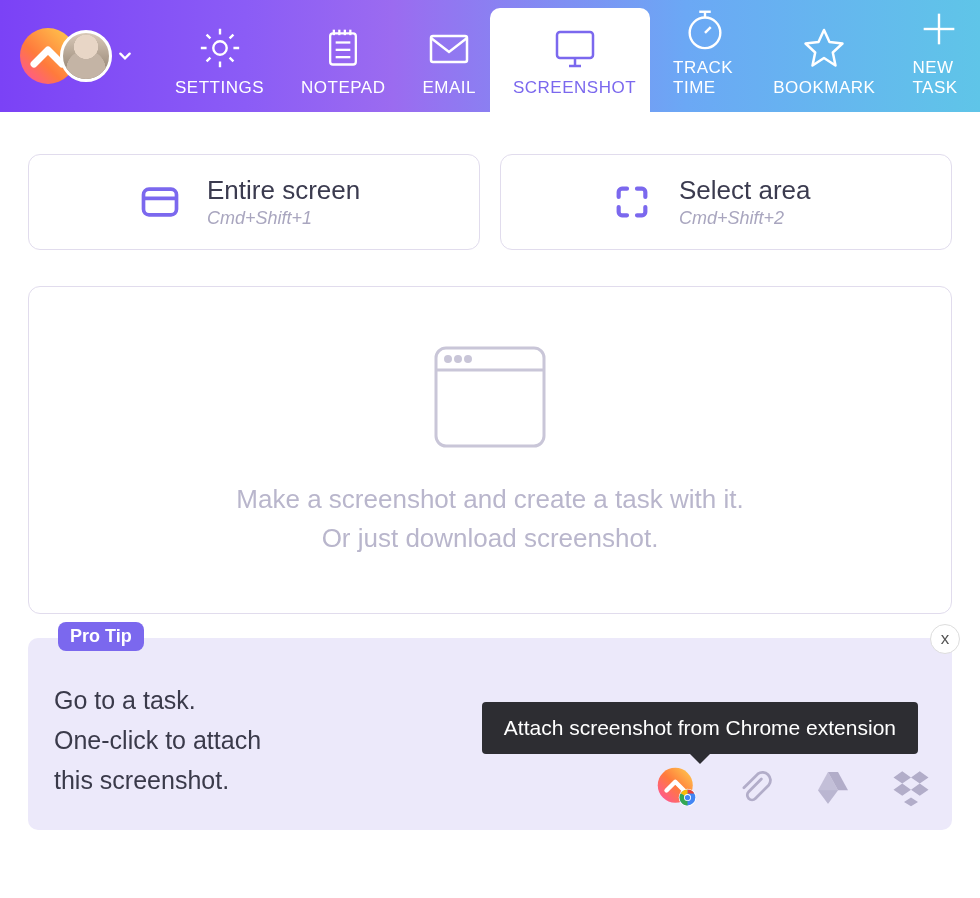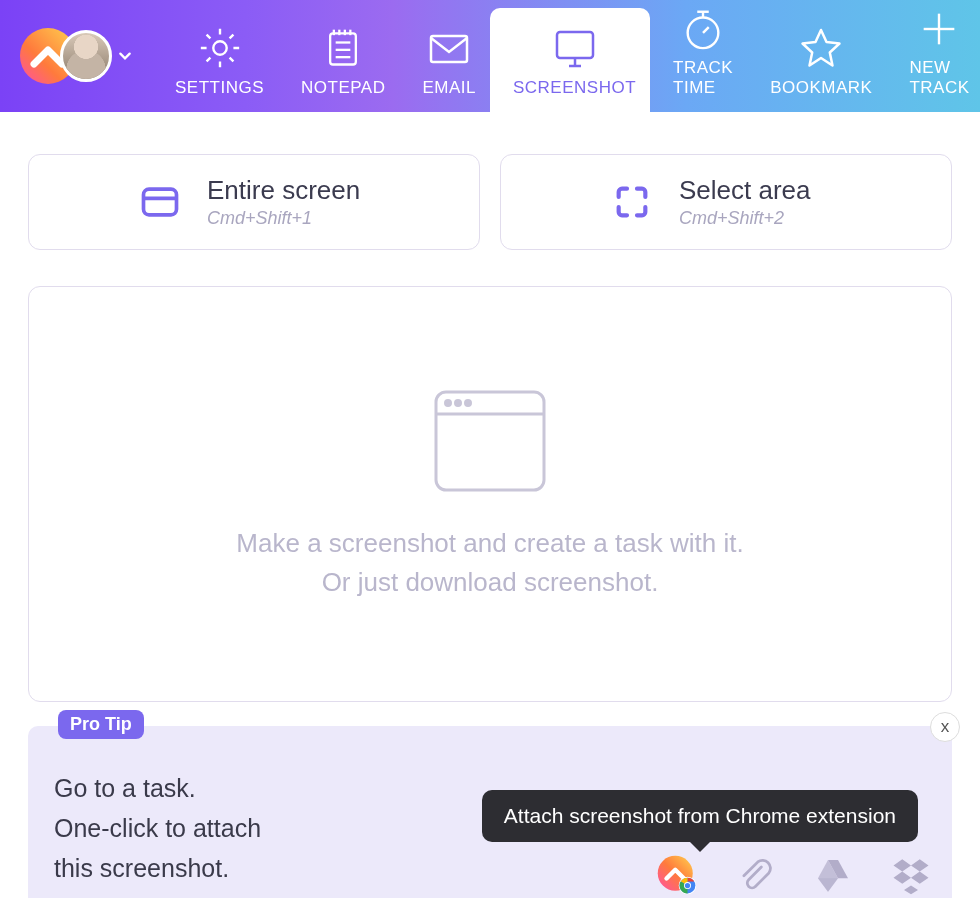--- a/index.html
+++ b/index.html
@@ -96,21 +96,21 @@
   }
   .option-card .opt-text { display:flex;flex-direction:column; }
   .opt-title { font-size: 26px; color:#3b3b4f; font-weight:500;}
   .opt-sub { font-size: 18px; color:#a9a6bf; margin-top:2px;font-style:italic;}
 
   
   .droparea {
     margin: 36px 28px 0 28px;
     border: 1px solid #e1dced;
     border-radius: 12px;
-    height: 416px;
+    height: 328px;
     display:flex;
     flex-direction:column;
     align-items:center;
     justify-content:center;
     color:#b9b6cc;
   }
   .drop-text { font-size:26px; text-align:center; line-height:1.5; margin-top:24px;}
 
   
   .protip {
@@ -153,21 +153,21 @@
     cursor:pointer;
   }
   .tooltip {
     position:absolute;
     right: 34px;
     bottom: 76px;
     background:#2d2d32;
     color:#fff;
     font-size:21px;
     padding:14px 22px;
-    border-radius:10px;
+    border-radius:4px;
     white-space:nowrap;
   }
   .tooltip::after{
     content:"";position:absolute;left:50%;bottom:-10px;transform:translateX(-50%);
     border:10px solid transparent;border-top-color:#2d2d32;border-bottom:none;
   }
 </style>
 </head>
 <body>
 
@@ -262,21 +262,21 @@
     <div class="nav-label">BOOKMARK</div>
   </div>
 
   <div class="nav-item">
     <div class="nav-icon">
       <svg width="46" height="46" viewBox="0 0 48 48" fill="none" stroke="#fff" stroke-width="2.5">
         <line x1="24" y1="8" x2="24" y2="40"></line>
           <line x1="8" y1="24" x2="40" y2="24"></line>
       </svg>
     </div>
-    <div class="nav-label">NEW TRACK</div>
+    <div class="nav-label">NEW TASK</div>
   </div>
 </div>
 
 <div class="options">
   <div class="option-card">
     <div class="opt-icon">
       <svg width="44" height="44" viewBox="0 0 48 48" fill="none" stroke="#7B68EE" stroke-width="4">
         <rect x="6" y="10" width="36" height="28" rx="6"></rect>
         <line x1="6" y1="20" x2="42" y2="20"></line>
       </svg>

